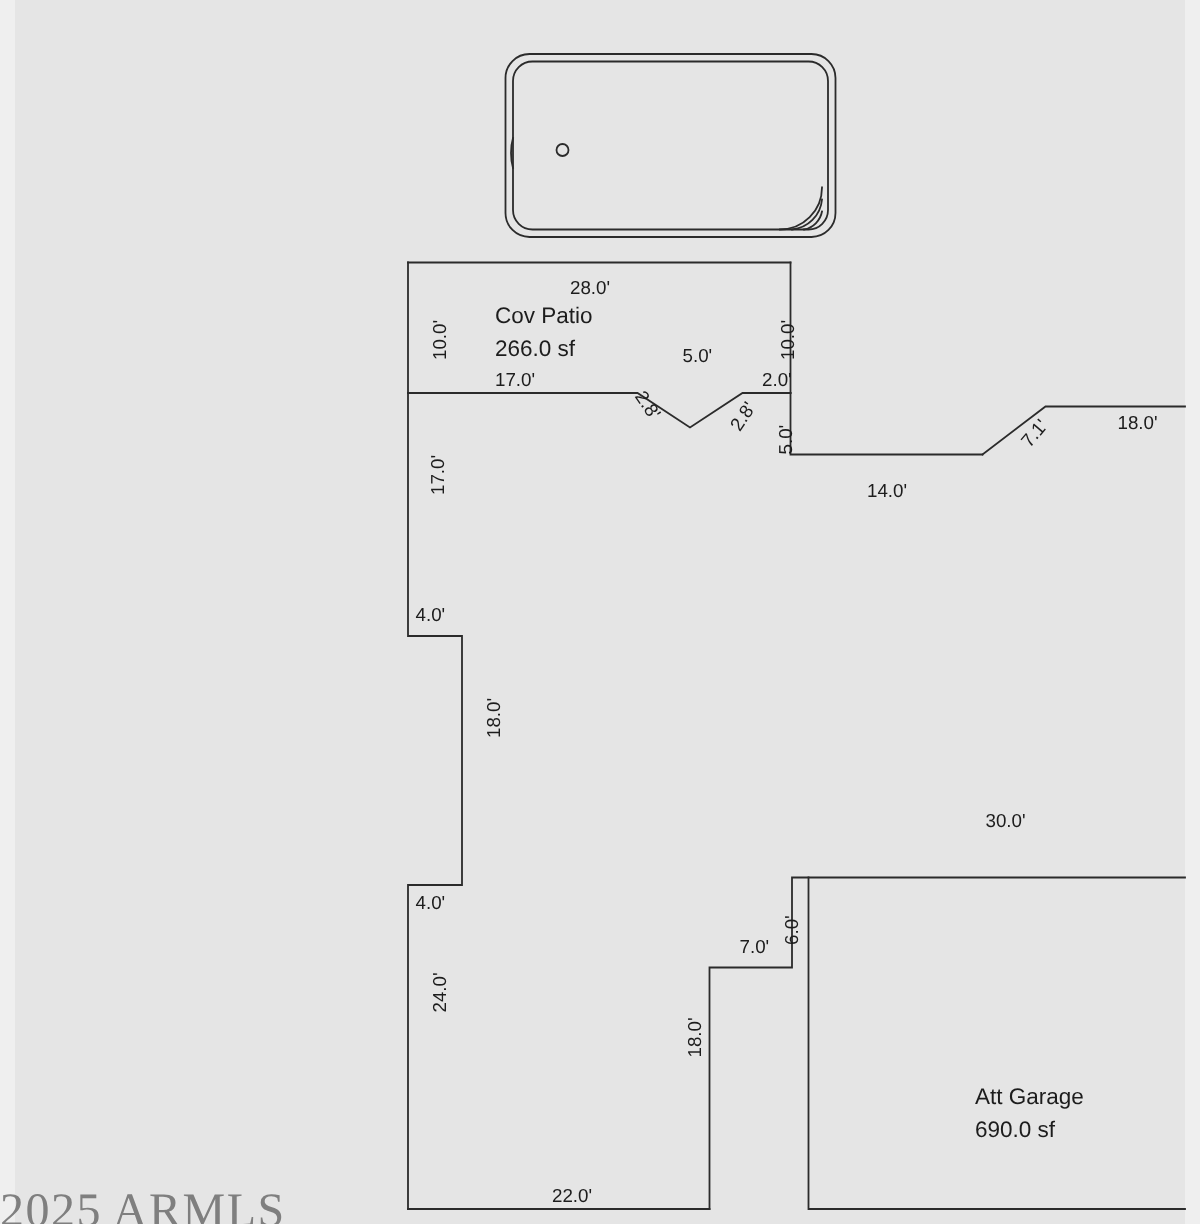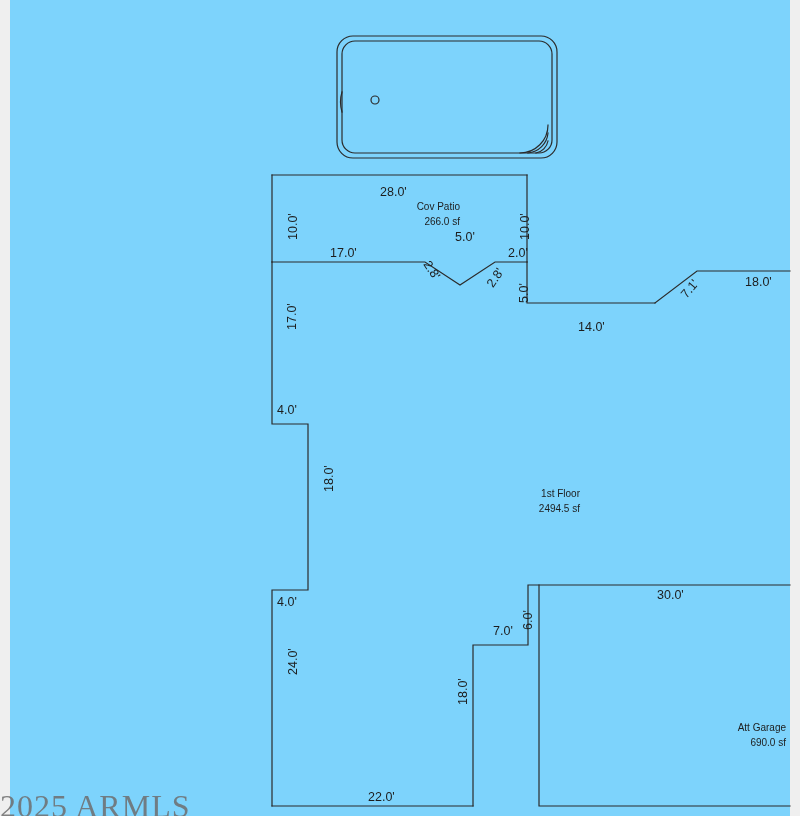--- a/index.html
+++ b/index.html
@@ -4,21 +4,21 @@
 <style>
   html, body {
     margin: 0;
     padding: 0;
     background: #ffffff;
   }
   #page {
     position: relative;
     width: 800px;
     height: 816px;
-    background: #7dd3fc;
+    background: #e5e5e5;
     overflow: hidden;
     font-family: "Liberation Sans", sans-serif;
   }
   .edge-band {
     position: absolute;
     top: 0;
     bottom: 0;
     width: 10px;
     background: #efefef;
   }
@@ -51,22 +51,22 @@
   .rot-diag-b {
     transform: rotate(56deg);
     transform-origin: left top;
   }
   .rot-diag-c {
     transform: rotate(-50deg);
     transform-origin: left top;
   }
   .area-block {
     position: absolute;
-    text-align: right;
-    font-size: 10px;
+    text-align: left;
+    font-size: 15px;
     color: #1d1d1d;
   }
   .area-block div { line-height: 1.45; }
 
   #watermark {
     position: absolute;
     left: 0px;
     top: 788px;
     font-family: "Liberation Serif", serif;
     font-size: 32px;
@@ -143,28 +143,24 @@
   <div class="lbl" style="left:745px; top:275px;">18.0'</div>
 
   <div class="lbl rot90" style="left:285px; top:330px;">17.0'</div>
   <div class="lbl" style="left:277px; top:403px;">4.0'</div>
   <div class="lbl rot90" style="left:322px; top:492px;">18.0'</div>
   <div class="lbl" style="left:277px; top:595px;">4.0'</div>
   <div class="lbl rot90" style="left:286px; top:675px;">24.0'</div>
   <div class="lbl" style="left:368px; top:790px;">22.0'</div>
   <div class="lbl rot90" style="left:456px; top:705px;">18.0'</div>
 
-  <div class="area-block" style="left:450px; top:487px; width:130px;">
-    <div>1st Floor</div>
-    <div>2494.5 sf</div>
-  </div>
 
   <div class="lbl" style="left:493px; top:624px;">7.0'</div>
   <div class="lbl rot90" style="left:521px; top:630px;">6.0'</div>
-  <div class="lbl" style="left:657px; top:588px;">30.0'</div>
+  <div class="lbl" style="left:657px; top:540px;">30.0'</div>
 
   <div class="area-block" style="left:650px; top:674px; width:136px;margin-top:47px;">
     <div>Att Garage</div>
     <div>690.0 sf</div>
   </div>
 
   <div id="watermark">2025 ARMLS</div>
 
 </div>
 

